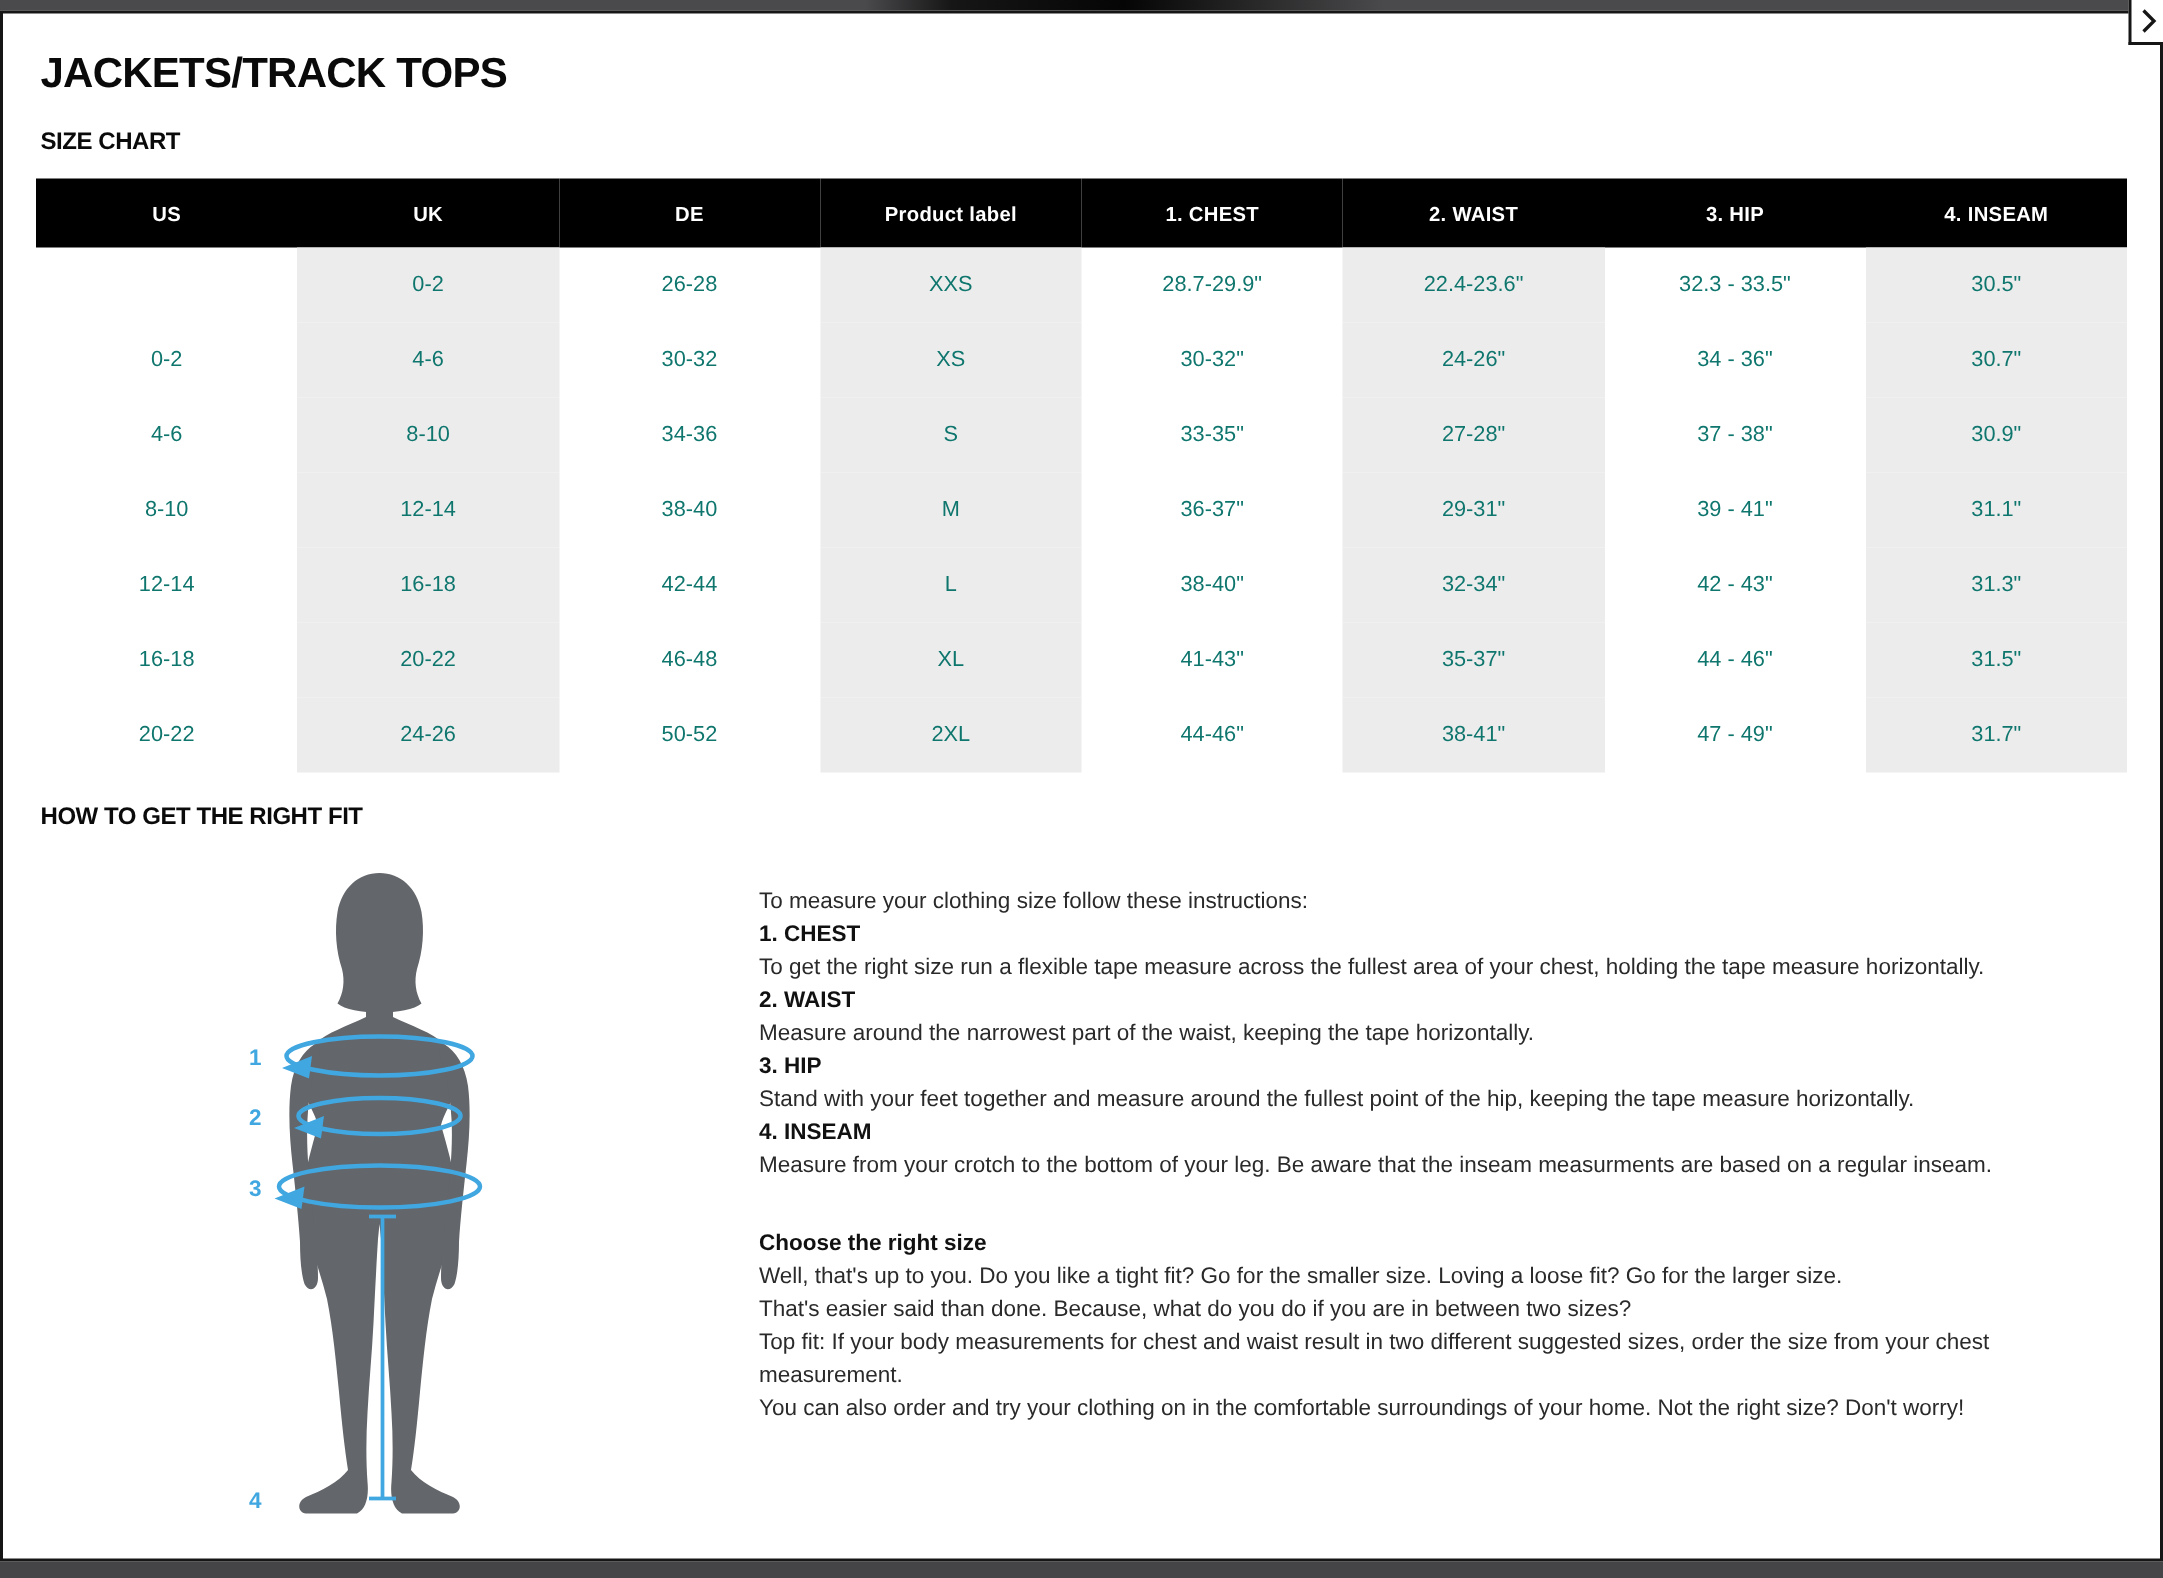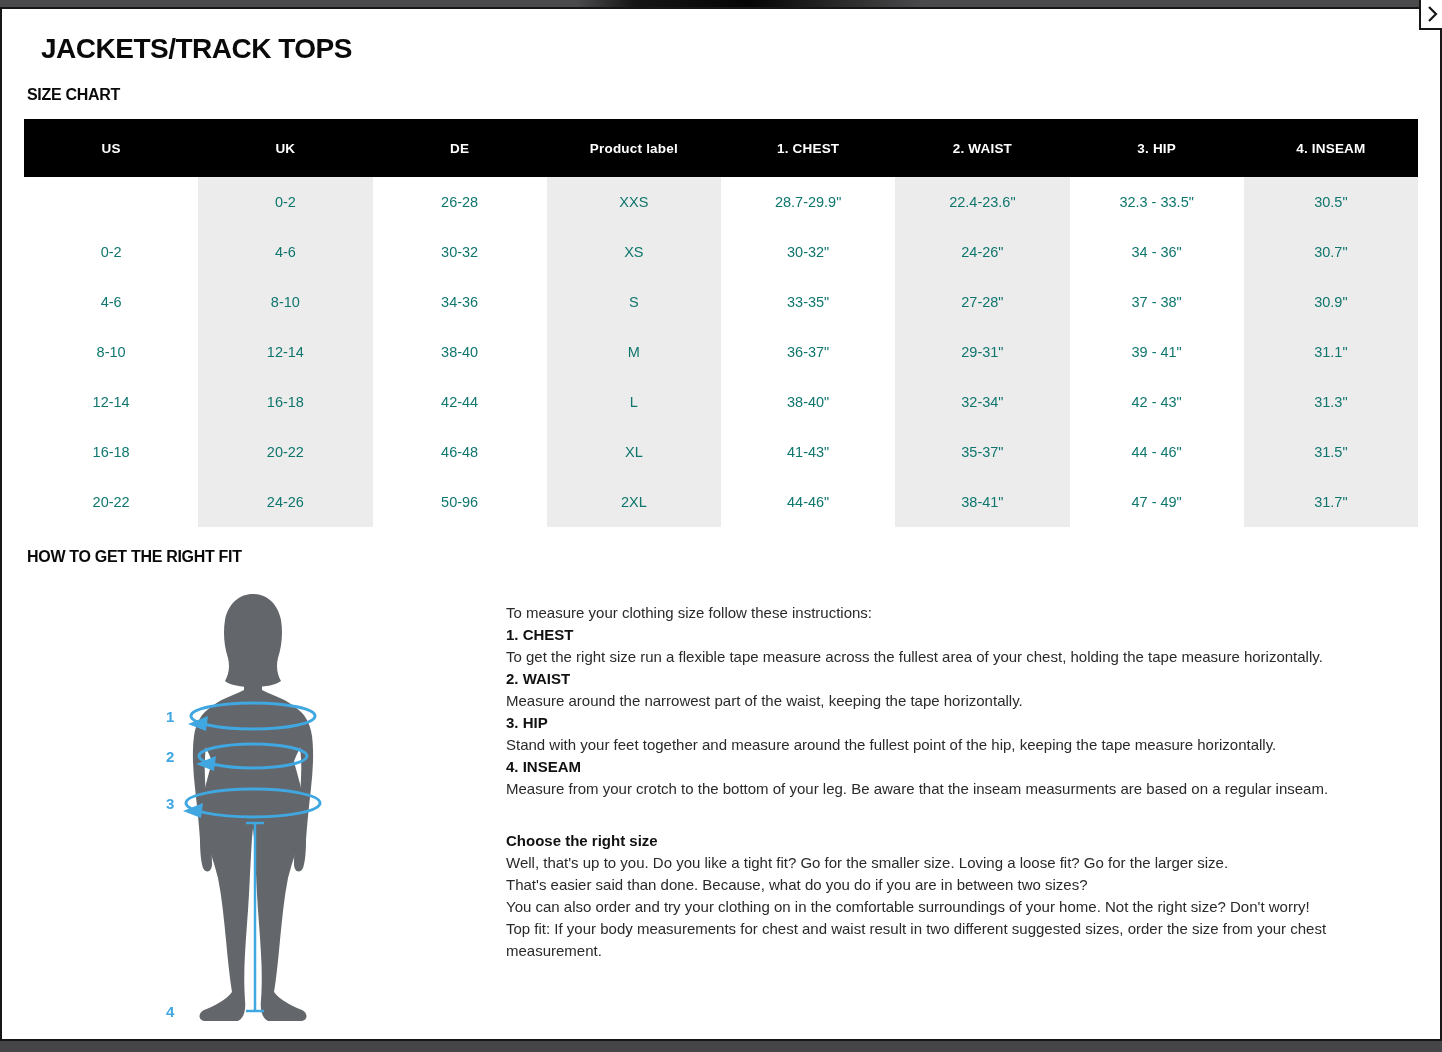--- a/index.html
+++ b/index.html
@@ -22,32 +22,32 @@
   .collapse-tab {
     position:absolute; right:0; top:0; width:23px; height:30px;
     background:#ffffff;
     border:2px solid #161616; border-top:none; border-right:none;
     z-index:9; display:flex; align-items:center; justify-content:center;
     cursor:pointer;
   }
   .content { padding:16px 22px 0 22px; }
   h1.title {
     font-size:28px; font-weight:800; letter-spacing:-0.5px;
-    color:#0a0a0a; margin:8px 0 0 17px;
+    color:#0a0a0a; margin:8px 0 0 3px;
   }
   h2.subhead {
     font-size:16px; font-weight:800; letter-spacing:-0.3px;
     color:#0a0a0a; margin:21px 0 0 3px;
   }
   table.size-chart {
     width:100%; border-collapse:collapse; table-layout:fixed;
     margin-top:15px;
   }
   table.size-chart thead th {
-    background:#000000; color:#ffffff; height:58px;
+    background:#000000; color:#ffffff; height:46px;
     font-size:13.5px; font-weight:700; letter-spacing:0.2px;
     text-align:center; vertical-align:middle;
   }
   table.size-chart tbody td {
     height:50px; text-align:center; vertical-align:middle;
     font-size:14.5px; color:#0f766e; font-weight:400;
   }
   table.size-chart tbody td.shade { background:#ececec; }
   .fit-section { display:flex; margin-top:14px; }
   .figure-wrap { width:482px; position:relative; flex:none; }
@@ -143,21 +143,21 @@
             <td>46-48</td>
             <td class="shade">XL</td>
             <td>41-43"</td>
             <td class="shade">35-37"</td>
             <td>44 - 46"</td>
             <td class="shade">31.5"</td>
           </tr>
           <tr>
             <td>20-22</td>
             <td class="shade">24-26</td>
-            <td>50-96</td>
+            <td>50-52</td>
             <td class="shade">2XL</td>
             <td>44-46"</td>
             <td class="shade">38-41"</td>
             <td>47 - 49"</td>
             <td class="shade">31.7"</td>
           </tr>
         </tbody>
     </table>
 
     <h2 class="subhead">HOW TO GET THE RIGHT FIT</h2>
@@ -207,19 +207,19 @@
             <div class="line">Measure around the narrowest part of the waist, keeping the tape horizontally.</div>
             <div class="line bold">3. HIP</div>
             <div class="line">Stand with your feet together and measure around the fullest point of the hip, keeping the tape measure horizontally.</div>
             <div class="line bold">4. INSEAM</div>
             <div class="line">Measure from your crotch to the bottom of your leg. Be aware that the inseam measurments are based on a regular inseam.</div>
           </div>
         <div class="line bold choose-head">Choose the right size</div>
         <div id="choose-lines">
             <div class="line">Well, that's up to you. Do you like a tight fit? Go for the smaller size. Loving a loose fit? Go for the larger size.</div>
             <div class="line">That's easier said than done. Because, what do you do if you are in between two sizes?</div>
+            <div class="line">Top fit: If your body measurements for chest and waist result in two different suggested sizes, order the size from your chest measurement.</div>
             <div class="line">You can also order and try your clothing on in the comfortable surroundings of your home. Not the right size? Don't worry!</div>
-            <div class="line">Top fit: If your body measurements for chest and waist result in two different suggested sizes, order the size from your chest measurement.</div>
           </div>
       </div>
     </div>
   </div>
 </div>
 
 </body></html>

